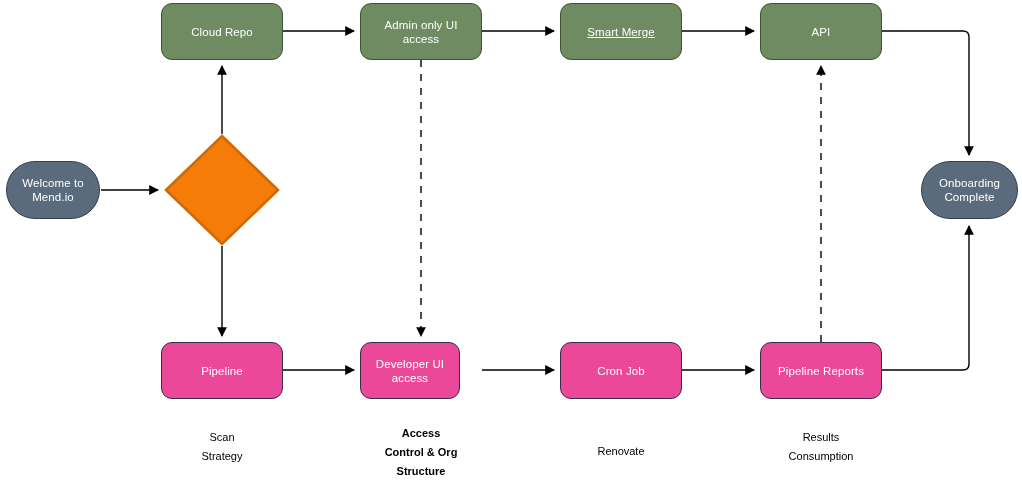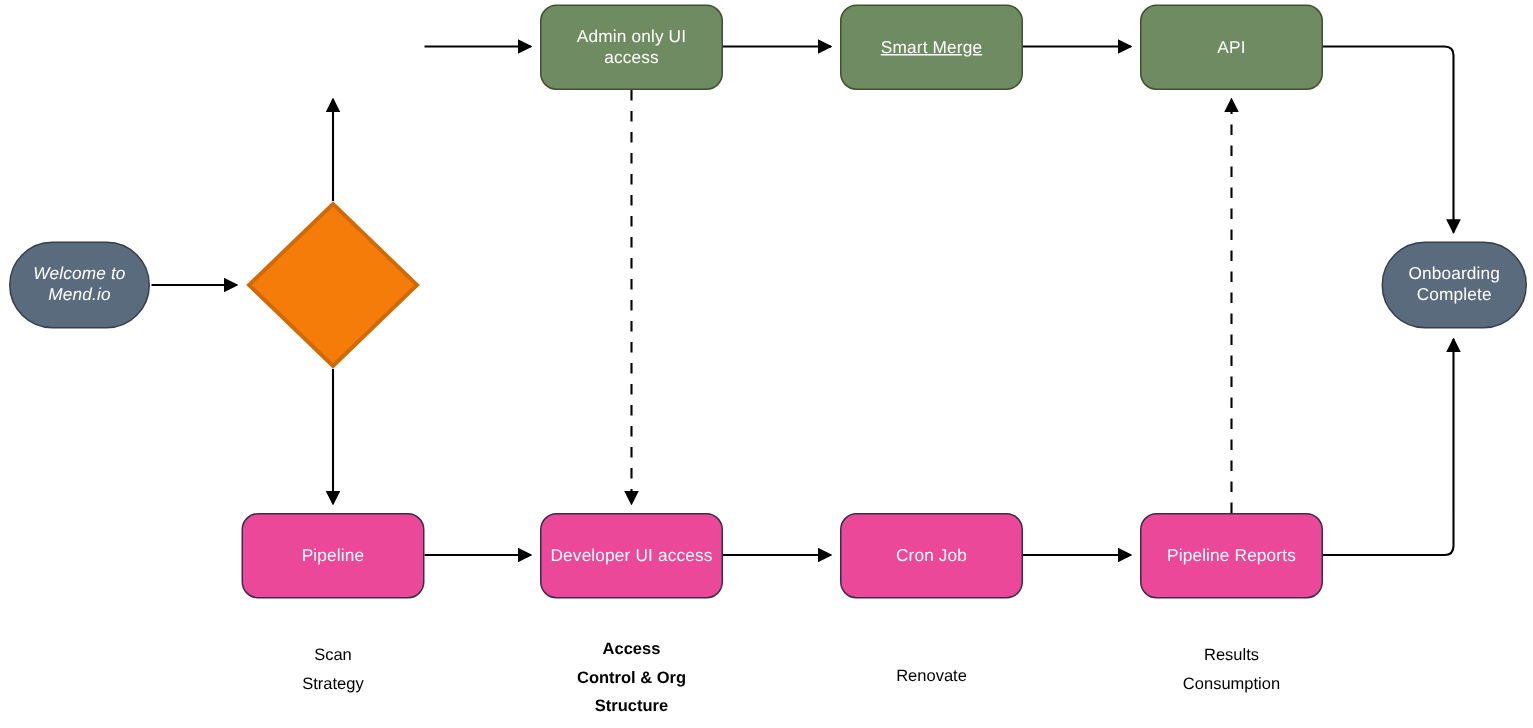--- a/index.html
+++ b/index.html
@@ -106,39 +106,42 @@
 
     <path d="M 421 60 L 421 336" fill="none" stroke="#000000" stroke-width="1.4" stroke-dasharray="7 7" marker-end="url(#arrow)"></path>
 
     <path d="M 821 342 L 821 66" fill="none" stroke="#000000" stroke-width="1.4" stroke-dasharray="7 7" marker-end="url(#arrow)"></path>
   </svg>
 
   <svg class="diamond" style="left:164px; top:134px;" width="116" height="112" viewBox="0 0 116 112" xmlns="http://www.w3.org/2000/svg">
     <polygon points="58,2 114,56 58,110 2,56" fill="#f57c08" stroke="#cf6a05" stroke-width="2.6"></polygon>
   </svg>
 
-  <div class="node terminal" style="left:6px; top:161px; width:94px; height:58px;font-style:italic;">
+  <div class="node terminal" style="left:6px; top:161px; width:94px; height:58px;">
     <span class="label">Welcome to
 Mend.io</span>
   </div>
 
+  <div class="node process green" style="left:161px; top:3px; width:122px; height:57px;">
+    <span class="label">Cloud Repo</span>
+  </div>
   <div class="node process green" style="left:360px; top:3px; width:122px; height:57px;">
     <span class="label">Admin only UI access</span>
   </div>
   <div class="node process green" style="left:560px; top:3px; width:122px; height:57px;text-decoration:underline;">
     <span class="label">Smart Merge</span>
   </div>
   <div class="node process green" style="left:760px; top:3px; width:122px; height:57px;">
     <span class="label">API</span>
   </div>
 
   <div class="node process purple" style="left:161px; top:342px; width:122px; height:57px;">
     <span class="label">Pipeline</span>
   </div>
-  <div class="node process purple" style="left:360px; top:342px; width:122px; height:57px;">
+  <div class="node process purple" style="left:360px; top:342px; width:100px; height:57px;">
     <span class="label">Developer UI access</span>
   </div>
   <div class="node process purple" style="left:560px; top:342px; width:122px; height:57px;">
     <span class="label">Cron Job</span>
   </div>
   <div class="node process purple" style="left:760px; top:342px; width:122px; height:57px;">
     <span class="label">Pipeline Reports</span>
   </div>
 
   <div class="node terminal" style="left:921px; top:161px; width:97px; height:58px;justify-content:center;">

